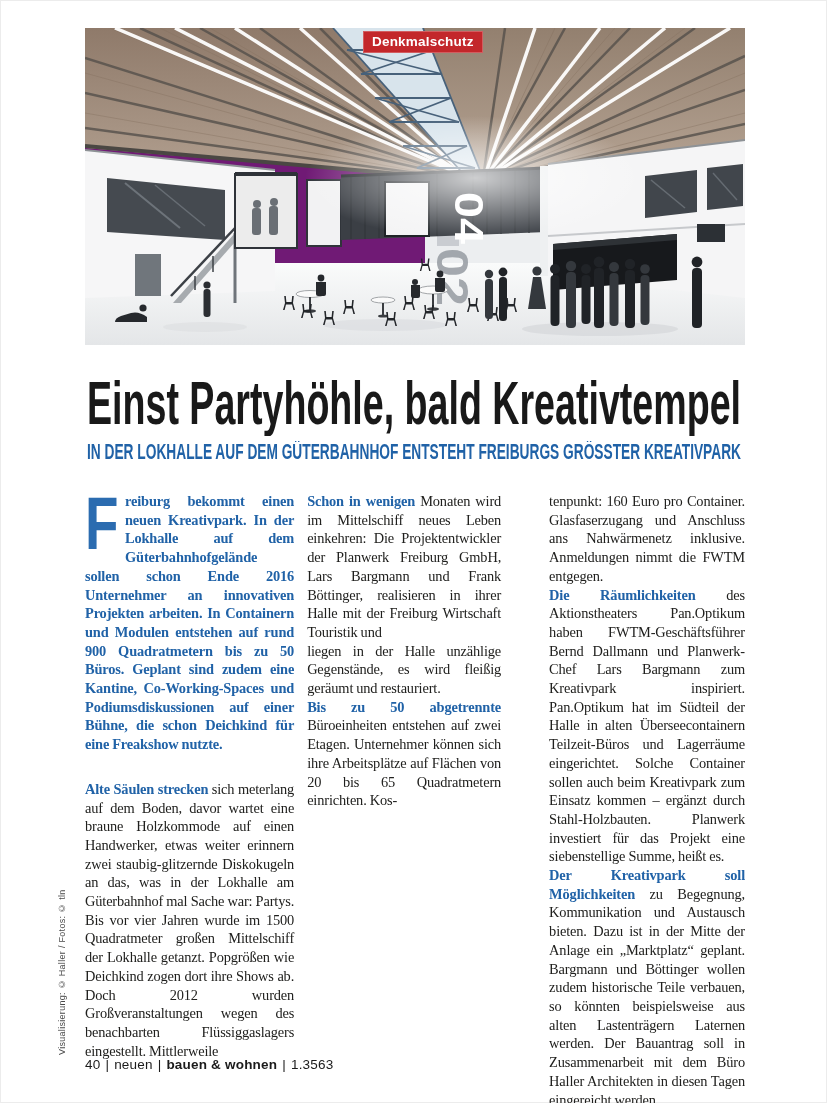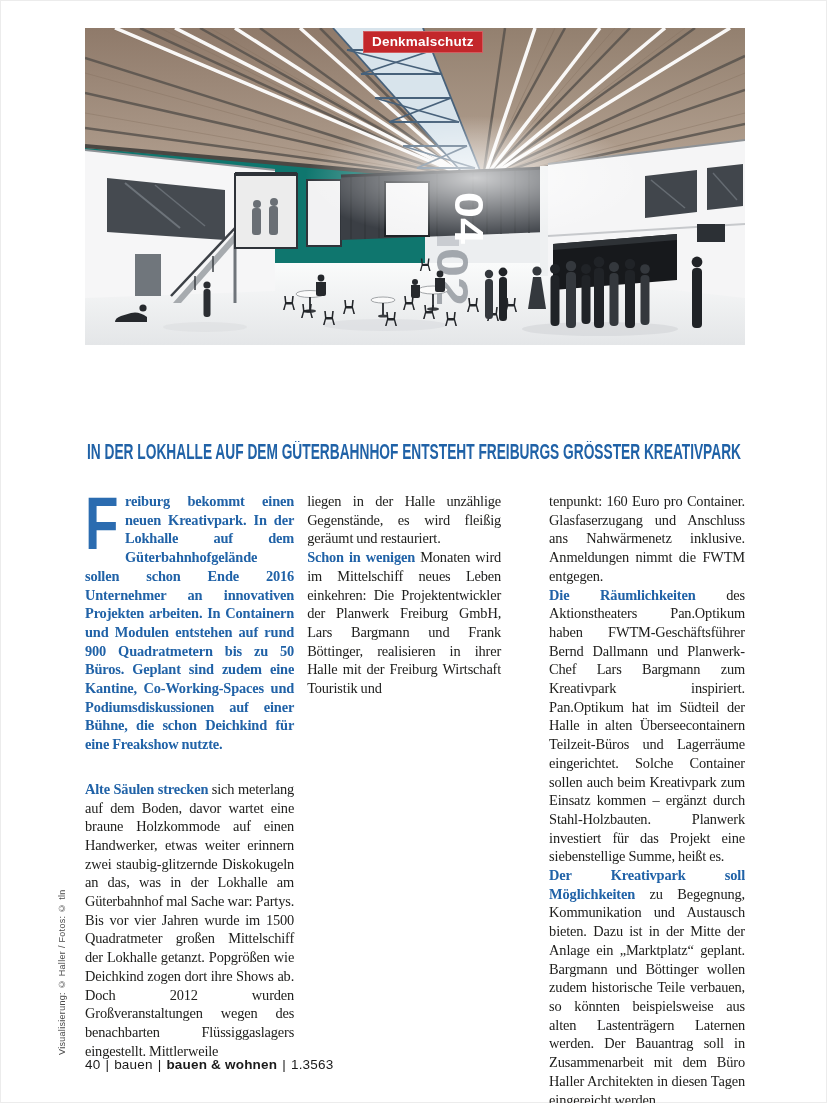--- a/index.html
+++ b/index.html
@@ -2,21 +2,21 @@
 <html lang="de"><head>
 <meta charset="utf-8">
 <style>
   html,body{margin:0;padding:0;background:#ffffff;}
   .page{
     position:relative;width:827px;height:1103px;background:#fff;overflow:hidden;
     box-shadow:inset 0 0 0 1px #ececec;
     font-family:"Liberation Serif",serif;color:#20201e;
   }
   
-  .photo{position:absolute;left:85px;top:28px;width:660px;height:317px;background:#0f766e;}
+  .photo{position:absolute;left:85px;top:28px;width:660px;height:317px;background:#701a75;}
   .photo svg{display:block;}
   .tag{
     position:absolute;left:278px;top:3px;background:#c3272b;color:#fff;
     font-family:"Liberation Sans",sans-serif;font-weight:bold;font-size:13.5px;
     padding:3px 9px 4px;letter-spacing:.2px;box-shadow:inset 0 0 0 1px rgba(255,255,255,.25);
   }
   
   .headline{position:absolute;left:85px;top:372px;width:660px;height:64px;}
   .subheadline{position:absolute;left:85px;top:441px;width:660px;height:24px;text-align:right;}
   
@@ -296,46 +296,52 @@
           <rect x="118.5" y="261" width="7" height="28" rx="3"></rect>
         </g>
       <g fill="#26292d">
         <circle cx="58" cy="280" r="3.6"></circle>
         <path d="M30,294 h32 v-5 q-8,-6 -16,-4 l-10,3 q-6,2 -6,6 z"></path>
       </g>
     </svg>
     <div class="tag">Denkmalschutz</div>
   </figure>
 
+  <div class="headline">
+    <svg width="660" height="64" viewBox="0 0 660 64">
+      <text x="2" y="52" font-family="Liberation Sans, sans-serif" font-size="62" font-weight="bold" fill="#191919" textLength="654" lengthAdjust="spacingAndGlyphs">Einst Partyhöhle, bald Kreativtempel</text>
+    </svg>
+  </div>
 
   <div class="subheadline">
     <svg width="660" height="24" viewBox="0 0 660 24">
       <text x="2" y="18" font-family="Liberation Sans, sans-serif" font-size="21.5" font-weight="bold" fill="#2062a7" textLength="654" lengthAdjust="spacingAndGlyphs">IN DER LOKHALLE AUF DEM GÜTERBAHNHOF ENTSTEHT FREIBURGS GRÖSSTER KREATIVPARK</text>
     </svg>
   </div>
 
   <div class="columns">
 
     <div class="col col1">
       <p class="intro"><span class="dropcap">F</span><span>reiburg bekommt einen neuen Kreativpark. In der Lokhalle auf dem Güterbahnhofgelände sollen schon Ende 2016 Unternehmer an innovativen Projekten arbeiten. In Containern und Modulen entstehen auf rund 900 Quadratmetern bis zu 50 Büros. Geplant sind zudem eine Kantine, Co-Working-Spaces und Podiumsdiskussionen auf einer Bühne, die schon Deichkind für eine Freakshow nutzte.</span></p>
       <p class="gap-top"><span class="lead-in">Alte Säulen strecken</span><span> sich meterlang auf dem Boden, davor wartet eine braune Holzkommode auf einen Handwerker, etwas weiter erinnern zwei staubig-glitzernde Diskokugeln an das, was in der Lokhalle am Güterbahnhof mal Sache war: Partys. Bis vor vier Jahren wurde im 1500 Quadratmeter großen Mittelschiff der Lokhalle getanzt. Popgrößen wie Deichkind zogen dort ihre Shows ab. Doch 2012 wurden Großveranstaltungen wegen des benachbarten Flüssiggaslagers eingestellt. Mittlerweile</span></p>
     </div>
 
     <div class="col col2">
+      <p><span class="lead-in">Schon in wenigen</span><span> Monaten wird im Mittelschiff neues Leben einkehren: Die Projektentwickler der Planwerk Freiburg GmbH, Lars Bargmann und Frank Böttinger, realisieren in ihrer Halle mit der Freiburg Wirtschaft Touristik und</span></p>
       <p>liegen in der Halle unzählige Gegenstände, es wird fleißig geräumt und restauriert.</p>
-      <p><span class="lead-in">Schon in wenigen</span><span> Monaten wird im Mittelschiff neues Leben einkehren: Die Projektentwickler der Planwerk Freiburg GmbH, Lars Bargmann und Frank Böttinger, realisieren in ihrer Halle mit der Freiburg Wirtschaft Touristik und</span></p>
+      <p><span class="lead-in">Bis zu 50 abgetrennte</span><span> Büroeinheiten entstehen auf zwei Etagen. Unternehmer können sich ihre Arbeitsplätze auf Flächen von 20 bis 65 Quadratmetern einrichten. Kos-</span></p>
     </div>
 
     <div class="col col3">
       <p>tenpunkt: 160 Euro pro Container. Glasfaserzugang und Anschluss ans Nahwärmenetz inklusive. Anmeldungen nimmt die FWTM entgegen.</p>
       <p><span class="lead-in">Die Räumlichkeiten</span><span> des Aktionstheaters Pan.Optikum haben FWTM-Geschäftsführer Bernd Dallmann und Planwerk-Chef Lars Bargmann zum Kreativpark inspiriert. Pan.Optikum hat im Südteil der Halle in alten Überseecontainern Teilzeit-Büros und Lagerräume eingerichtet. Solche Container sollen auch beim Kreativpark zum Einsatz kommen – ergänzt durch Stahl-Holzbauten. Planwerk investiert für das Projekt eine siebenstellige Summe, heißt es.</span></p>
       <p><span class="lead-in">Der Kreativpark soll Möglichkeiten</span><span> zu Begegnung, Kommunikation und Austausch bieten. Dazu ist in der Mitte der Anlage ein „Marktplatz“ geplant. Bargmann und Böttinger wollen zudem historische Teile verbauen, so könnten beispielsweise aus alten Lastenträgern Laternen werden. Der Bauantrag soll in Zusammenarbeit mit dem Büro Haller Architekten in diesen Tagen eingereicht werden.</span></p>
     </div>
 
   </div>
 
   <div class="credit">Visualisierung: © Haller / Fotos: © tln</div>
 
   <div class="footer">
-    <span>40</span><span class="sep">|</span><span>bauen</span><span class="sep">|</span><span class="bold">bauen &amp; wohnen</span><span class="sep">|</span><span>1.3563</span>
+    <span>40</span><span class="sep">|</span><span>neuen</span><span class="sep">|</span><span class="bold">bauen &amp; wohnen</span><span class="sep">|</span><span>1.3563</span>
   </div>
 
 </div>
 
 </body></html>

